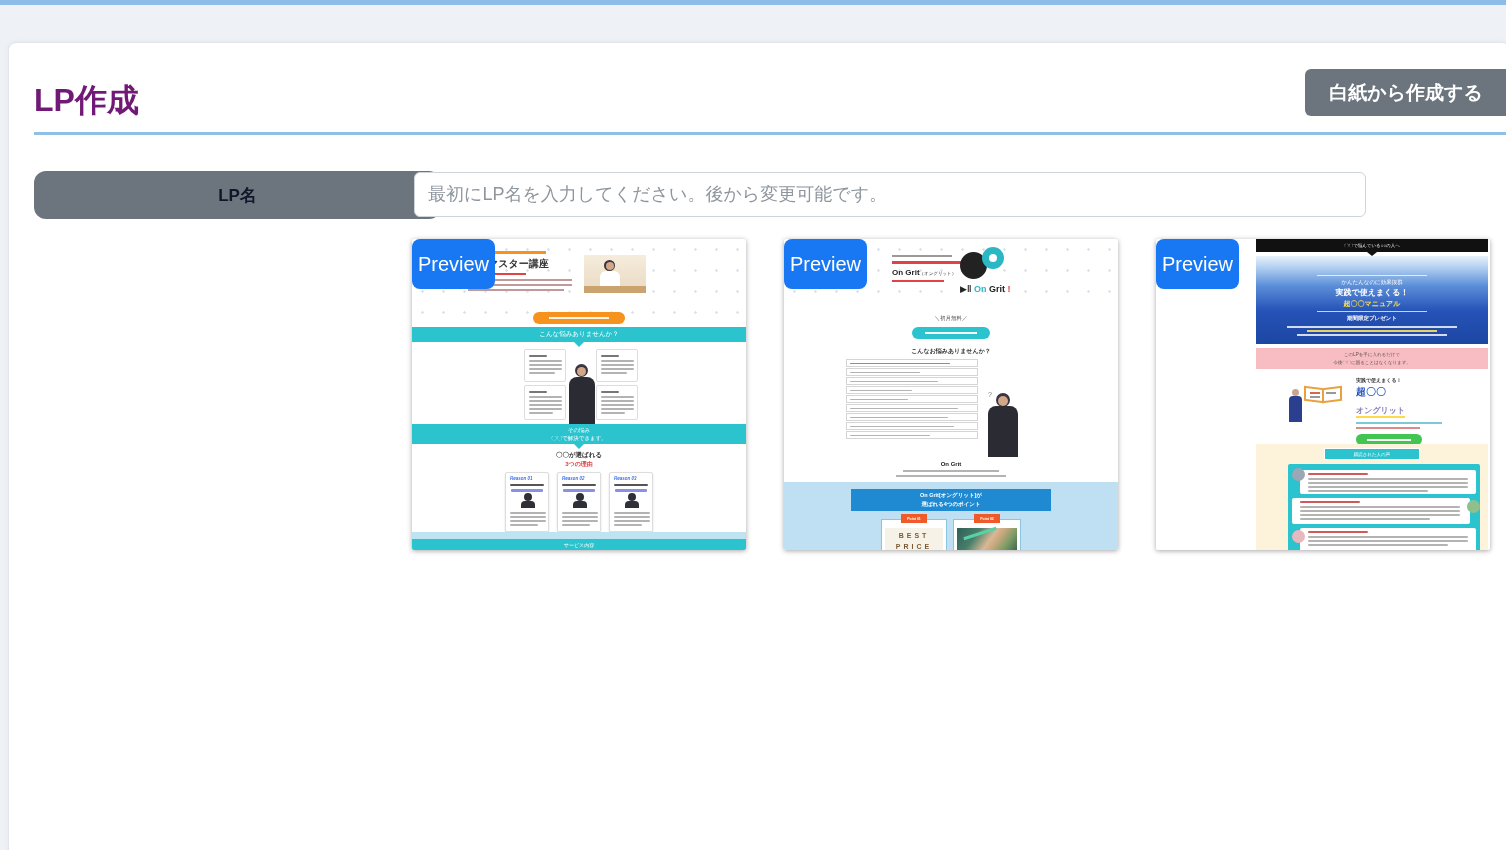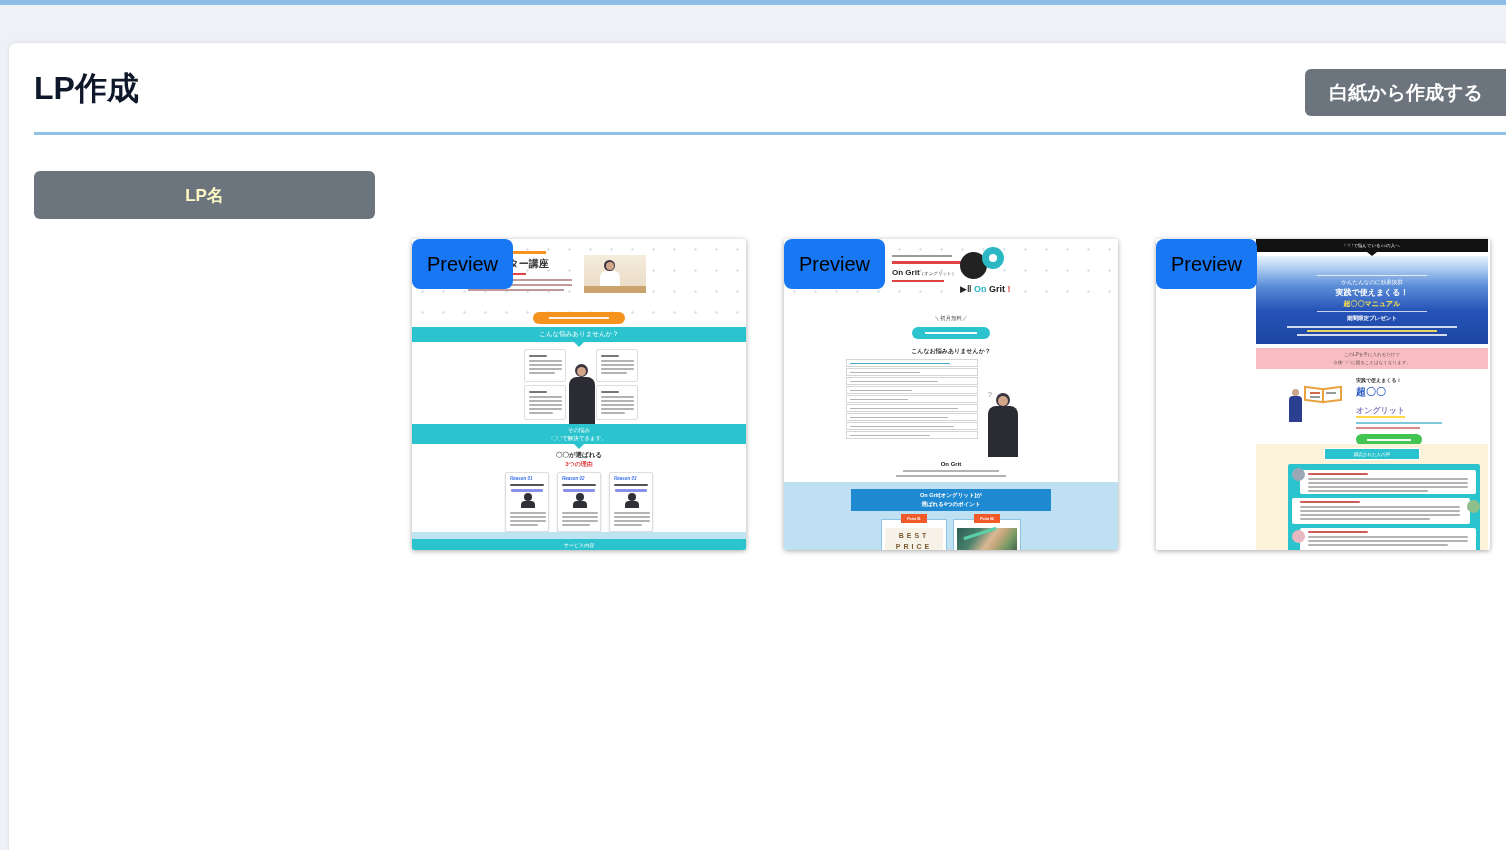--- a/index.html
+++ b/index.html
@@ -8,48 +8,48 @@
     background:#eef1f6;
     font-family:"Liberation Sans","DejaVu Sans",sans-serif;
     position:relative; overflow:hidden;
   }
   .topbar { position:absolute; top:0; left:0; right:0; height:5px; background:#8cbce7; }
   .card {
     position:absolute; left:8px; top:42px; right:-4px; bottom:-8px;
     background:#fff; border:1px solid #e2e6eb; border-radius:8px;
     box-shadow:0 0 5px rgba(40,60,90,0.05);
   }
-  .page-title { position:absolute; left:25px; top:24px; font-size:32px; font-weight:bold; color:#0f172a; }
+  .page-title { position:absolute; left:25px; top:36px; font-size:32px; font-weight:bold; color:#701a75; }
   .blank-btn {
     position:absolute; top:26px; right:-14px; height:47px;
     background:#6c757d; color:#fff; font-weight:bold; font-size:19px;
     border:none; border-radius:6px; padding:0 40px 0 24px; cursor:pointer;
     font-family:inherit;
   }
   .divider { position:absolute; left:25px; right:0; top:89px; height:3px; background:#8fc0e6; }
   .lp-label {
-    position:absolute; left:25px; top:128px; width:341px; height:48px;
-    background:#6c757d; color:#fef9c3; font-weight:bold; font-size:17px;
-    display:flex; align-items:center; justify-content:center; border-radius:6px;
+    position:absolute; left:25px; top:128px; width:407px; height:48px;
+    background:#6c757d; color:#0f172a; font-weight:bold; font-size:17px;
+    display:flex; align-items:center; justify-content:center; border-radius:12px;
   }
   .lp-input {
     position:absolute; left:405px; top:129px; width:952px; height:45px;
     border:1px solid #ced4da; border-radius:6px; font-size:18px; padding:0 13px;
     color:#444; font-family:inherit; outline:none;
   }
   .lp-input::placeholder { color:#8d959d; }
 
   .thumbs { position:absolute; left:403px; top:196px; display:flex; gap:38px; }
   .thumb {
     position:relative; width:334px; height:311px; background:#fff;
     box-shadow:0 1px 5px rgba(0,0,0,0.35); border-radius:2px; overflow:hidden; cursor:pointer;
   }
   .preview-btn {
-    position:absolute; top:0; left:0; width:101px; height:50px; z-index:6;
-    background:#1877f2; color:#000000; font-size:20px; border:none; border-radius:8px;
+    position:absolute; top:0; left:0; width:83px; height:50px; z-index:6;
+    background:#1877f2; color:#ffffff; font-size:20px; border:none; border-radius:8px;
     cursor:pointer; font-family:inherit;
   }
   .abs { position:absolute; }
   .ctr { display:flex; align-items:center; justify-content:center; text-align:center; }
   .col { display:flex; flex-direction:column; align-items:center; justify-content:center; text-align:center; }
   .ln { position:absolute; height:2px; background:#b3b3b3; border-radius:1px; }
   .tri { width:0; height:0; border-left:5px solid transparent; border-right:5px solid transparent; }
   .dots {
     background-image:radial-gradient(rgba(120,140,190,0.25) 1px, transparent 1.5px);
     background-size:21px 21px;
@@ -65,20 +65,21 @@
 
 <div class="topbar"></div>
 
 <div class="card">
 
   <h1 class="page-title">LP作成</h1>
   <button class="blank-btn">白紙から作成する</button>
   <div class="divider"></div>
 
   <div class="lp-label">LP名</div>
+  <input class="lp-input" type="text" placeholder="最初にLP名を入力してください。後から変更可能です。" style="">
 
   <div class="thumbs">
 
     <div class="thumb">
       <button class="preview-btn">Preview</button>
 
       <div class="abs dots" style="left:0;top:0;right:0;height:95px;">
         <div class="abs" style="left:56px;top:12px;width:110px;">
           <div style="width:78px;height:3px;background:#f6921e;margin-bottom:3px;"></div>
           <div style="font-size:10px;font-weight:bold;color:#333;white-space:nowrap;">〇〇マスター講座</div>

